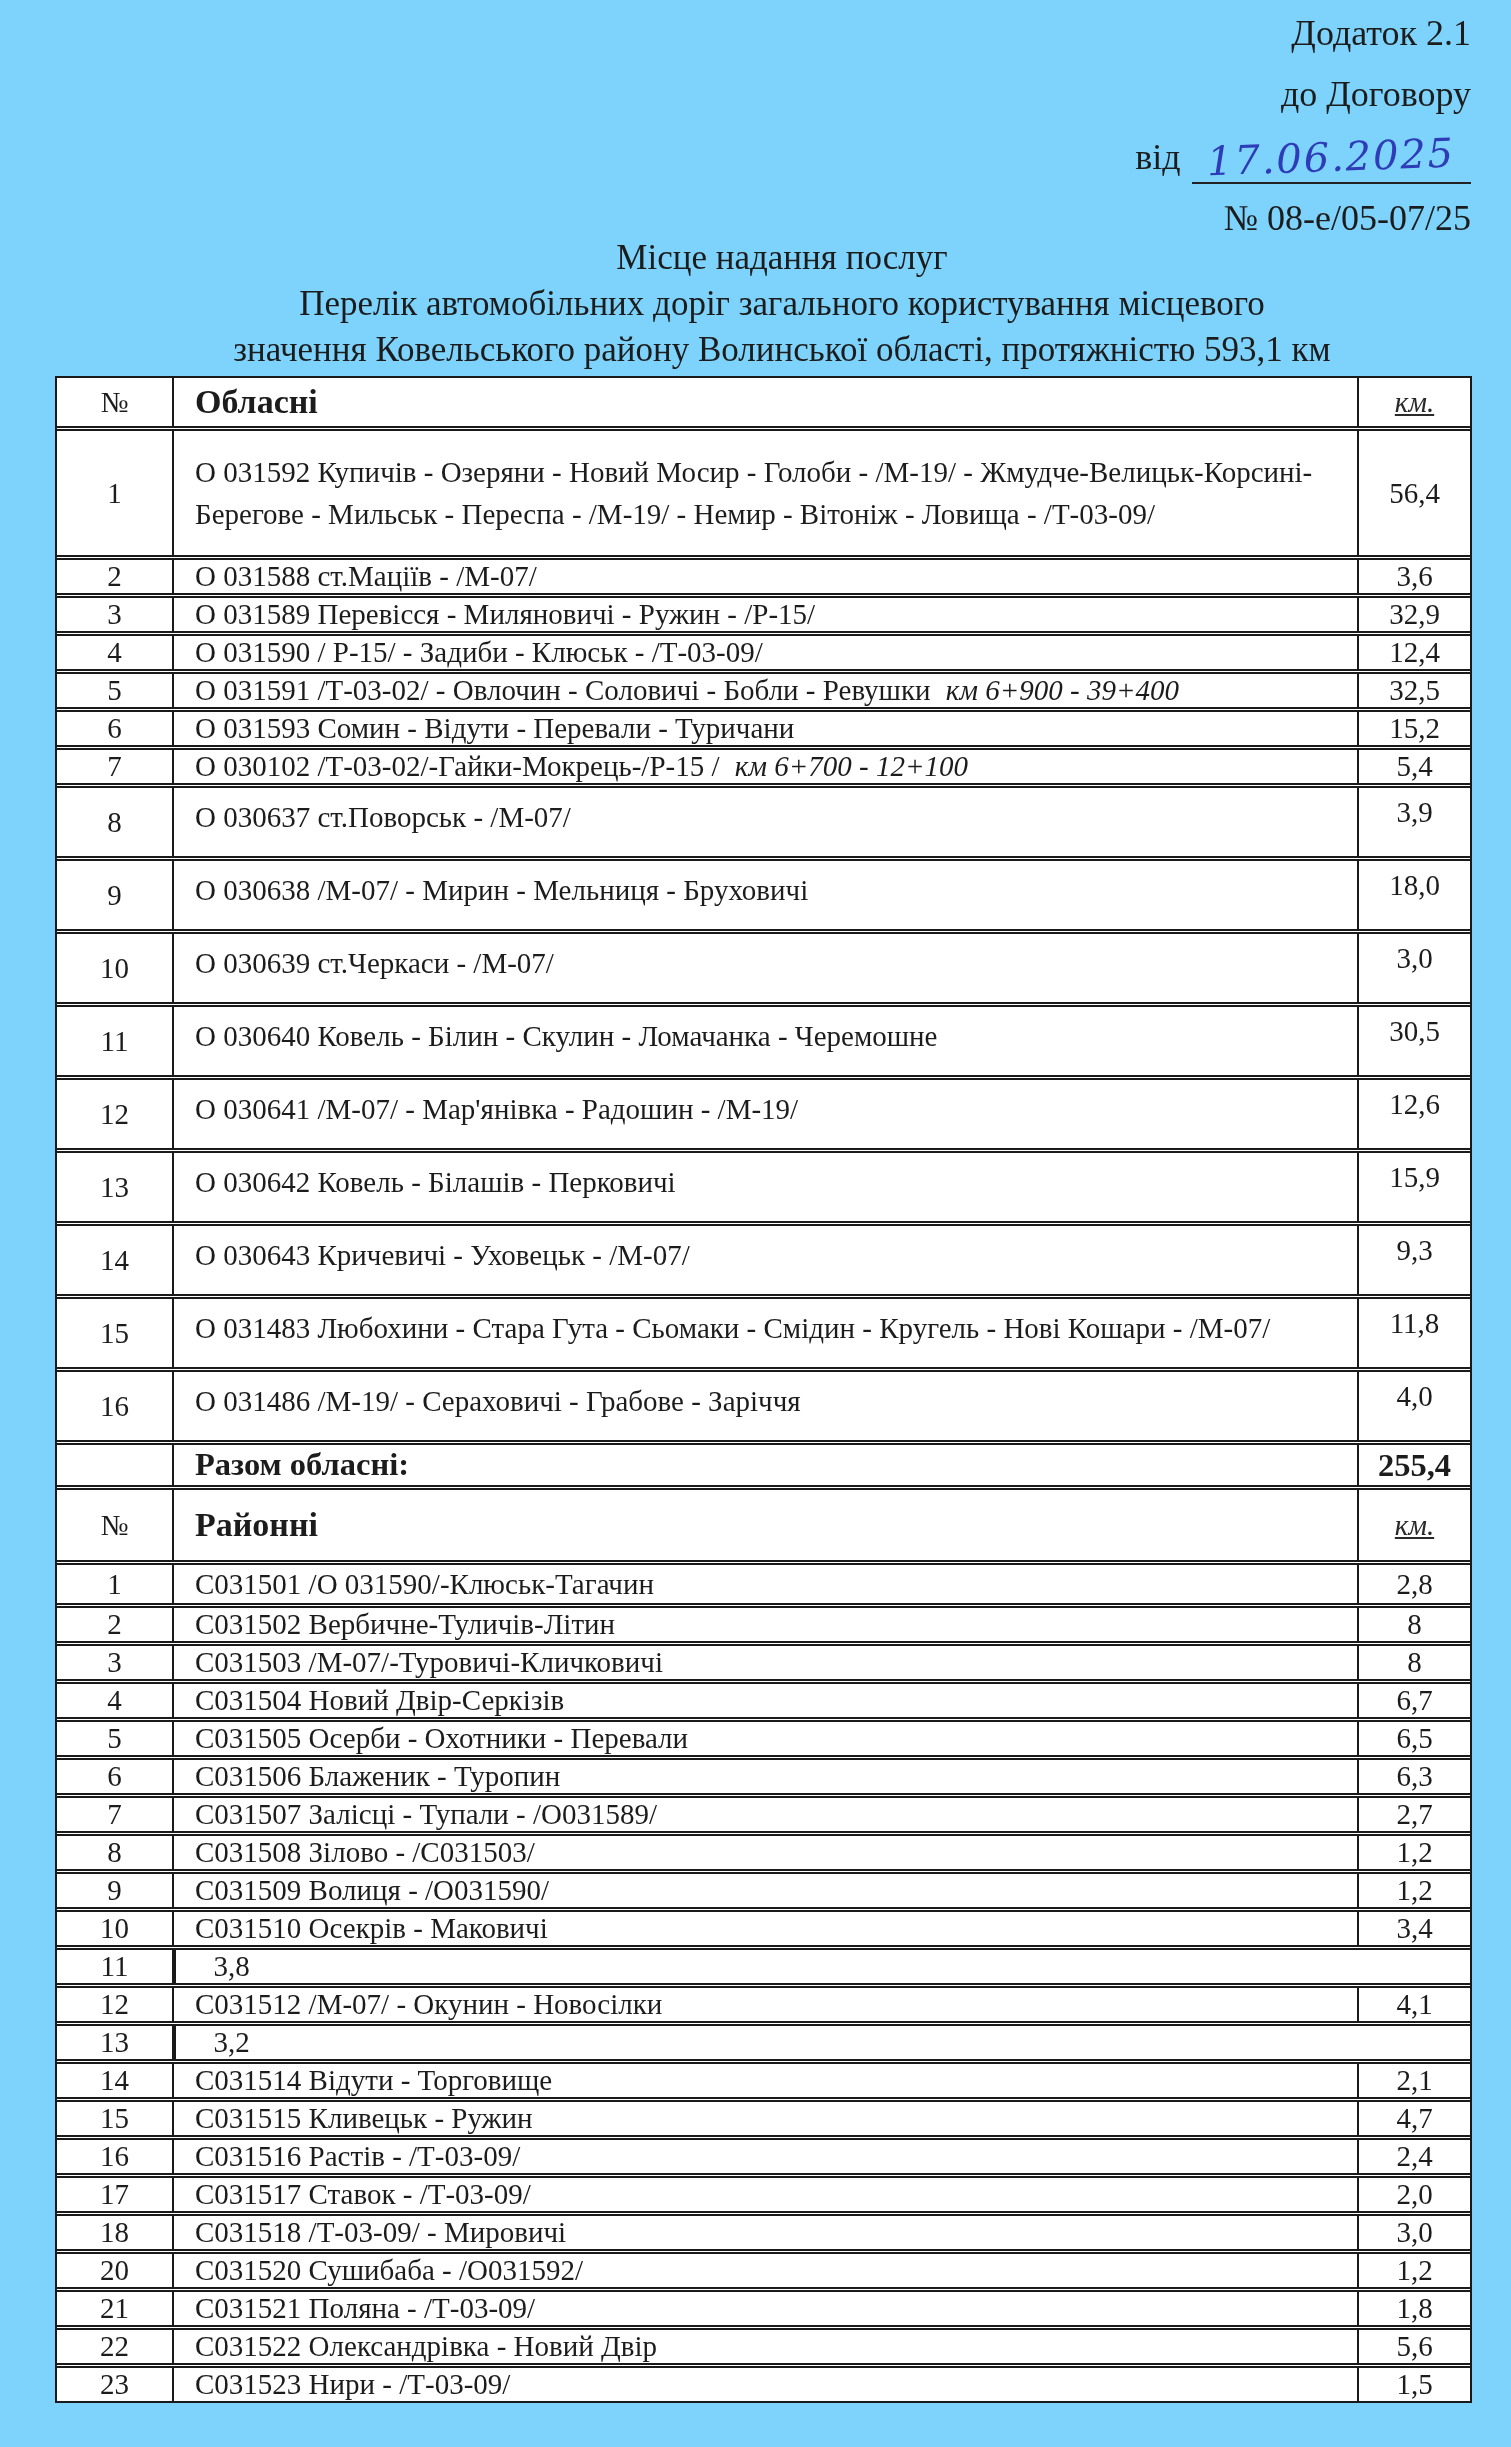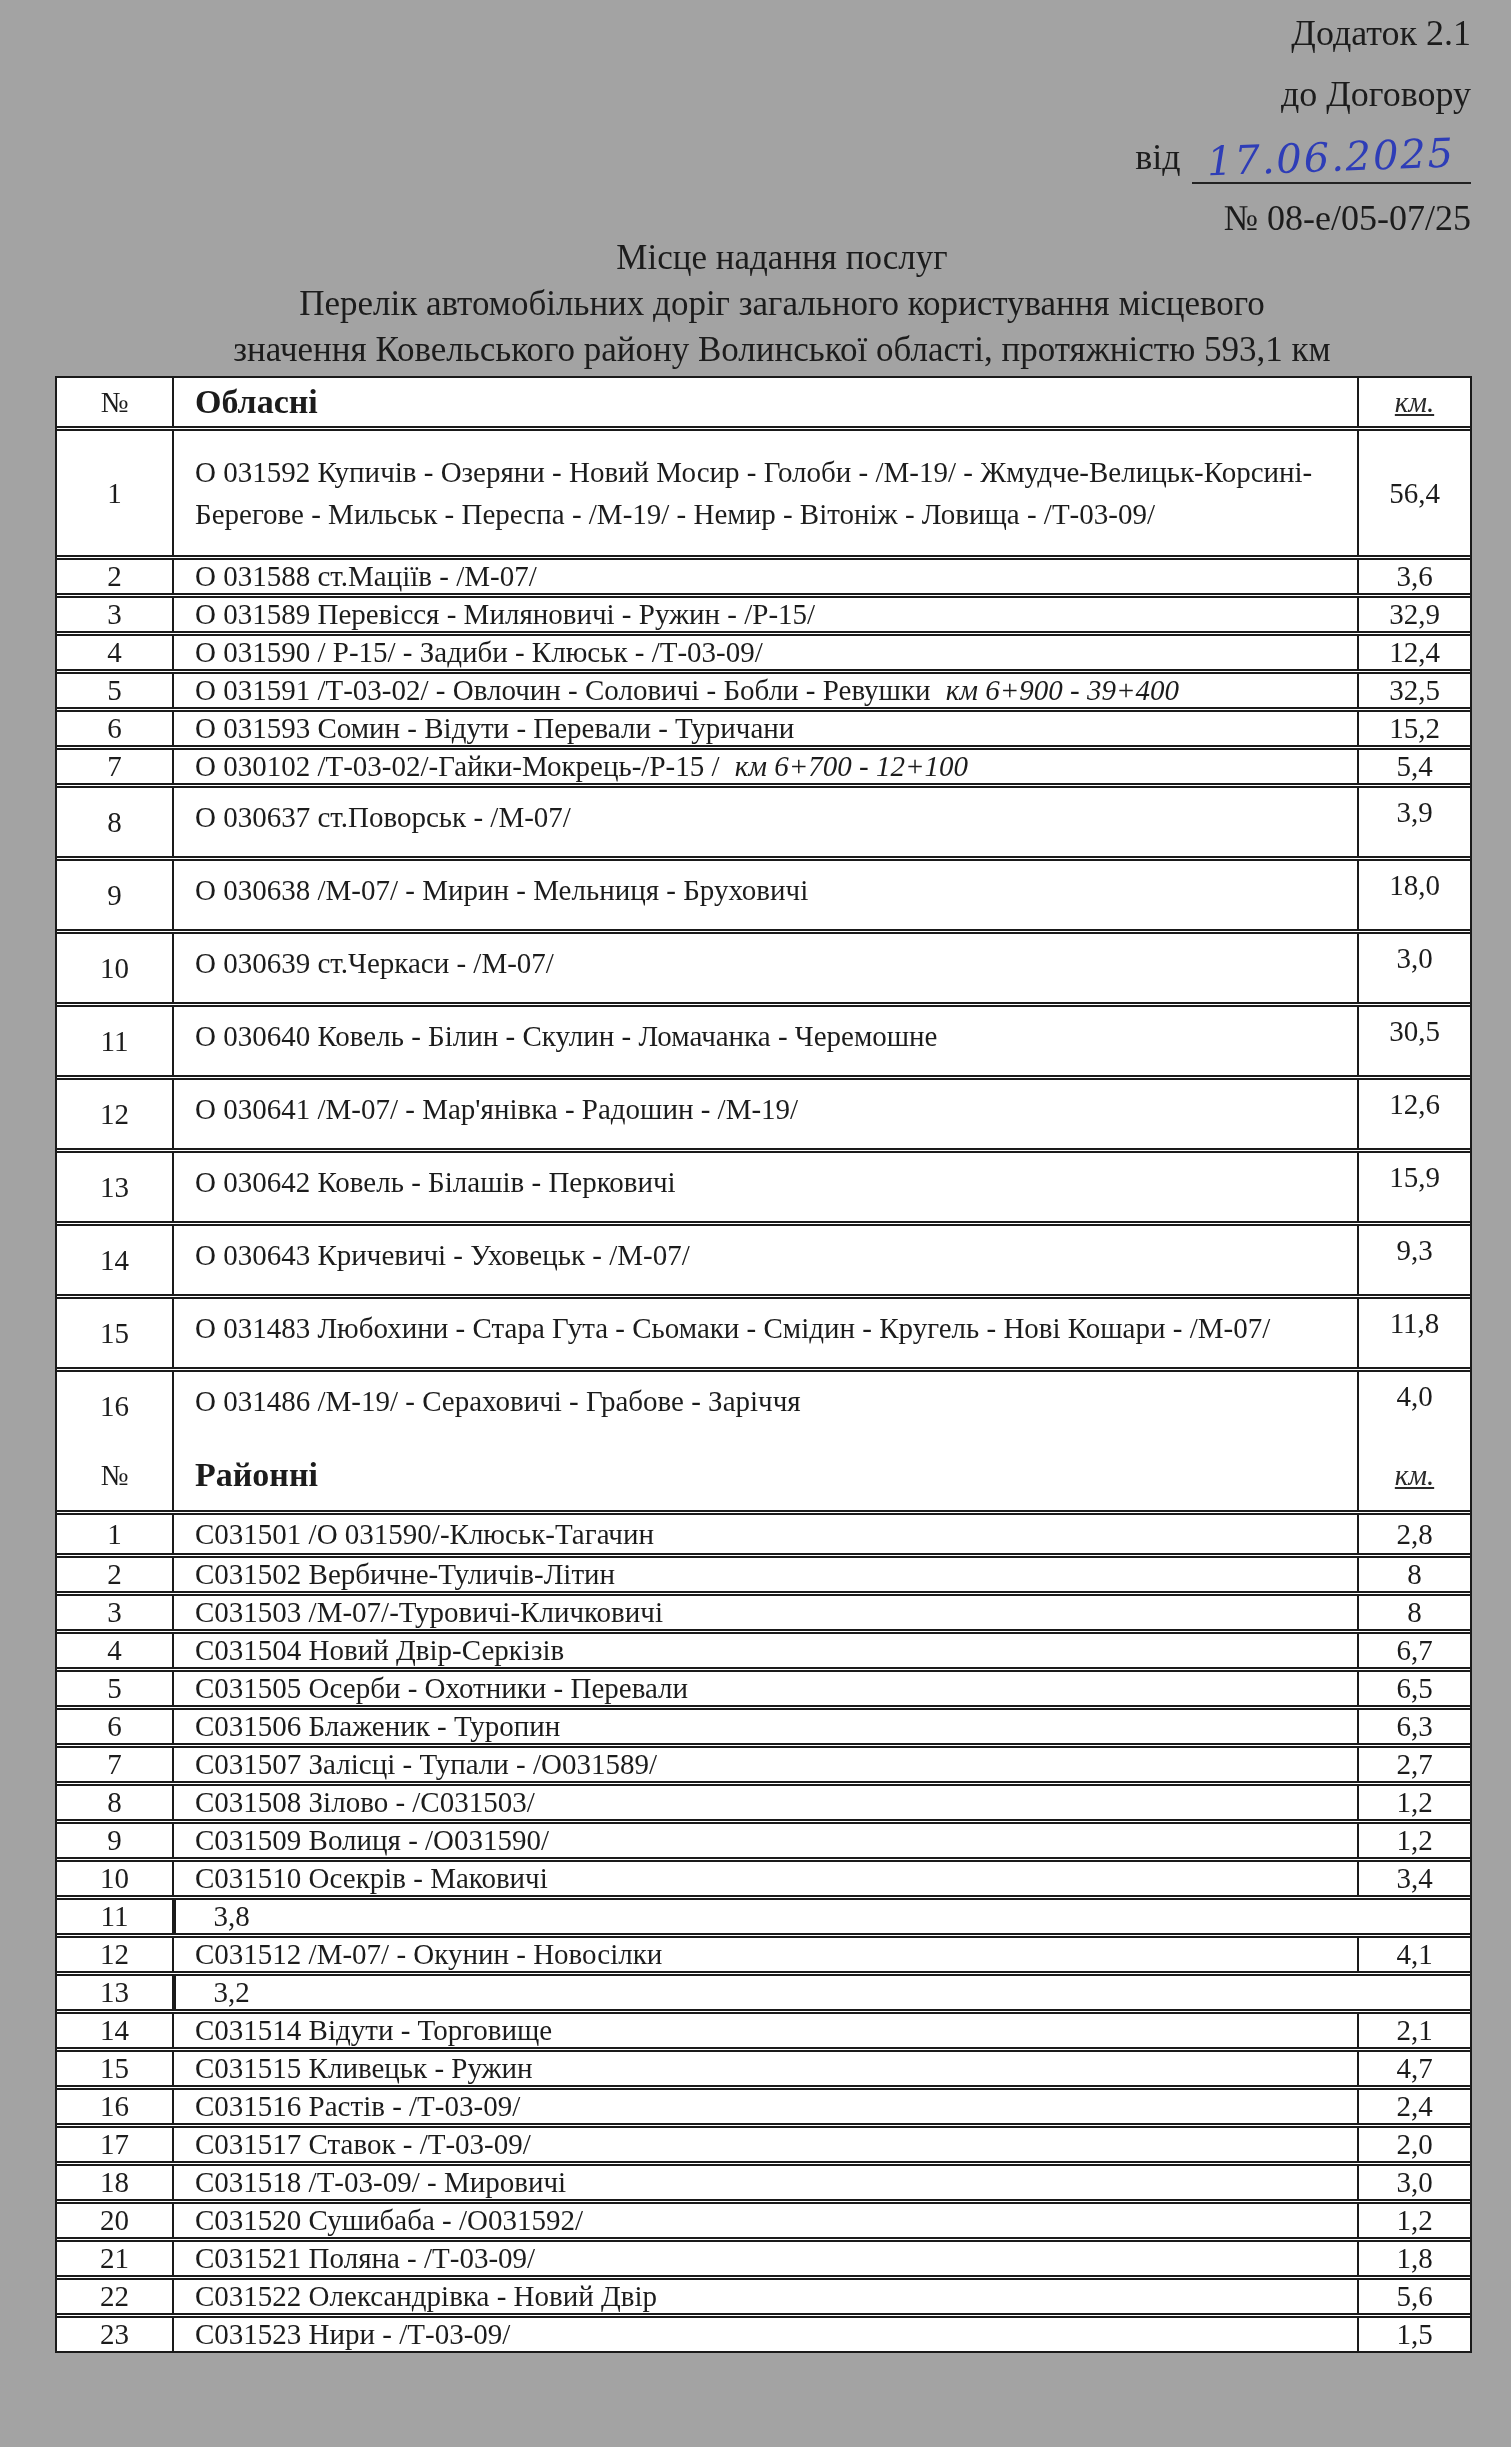--- a/index.html
+++ b/index.html
@@ -1,21 +1,21 @@
 <!DOCTYPE html>
 <html><head>
 <meta charset="utf-8">
 <style>
   * { box-sizing: border-box; margin: 0; padding: 0; }
   html, body { background: #e8e8e8; }
   .page {
     position: relative;
     width: 1511px;
     height: 2447px;
-    background: #a3a3a3;
+    background: #7dd3fc;
     font-family: "Liberation Serif", serif;
     color: #1c1c1c;
     overflow: hidden;
     margin: 0 auto;
   }
   
   .doc-header {
     position: absolute;
     top: 13.4px;
     right: 40px;
@@ -257,20 +257,25 @@
         </div>
         <div class="row row-l">
           <div class="c-num">16</div>
           <div class="c-name">
             <span>О 031486 /М-19/ - Сераховичі - Грабове - Заріччя</span>
           </div>
           <div class="c-km">4,0</div>
         </div>
       </div>
 
+    <div class="row total-row">
+      <div class="c-num"></div>
+      <div class="c-name">Разом обласні:</div>
+      <div class="c-km">255,4</div>
+    </div>
 
     <div class="row thead thead2">
       <div class="c-num">№</div>
       <div class="c-name">Районні</div>
       <div class="c-km hdr-km">км.</div>
     </div>
 
     <div id="district-body">
         <div class="row row-d">
           <div class="c-num">1</div>

